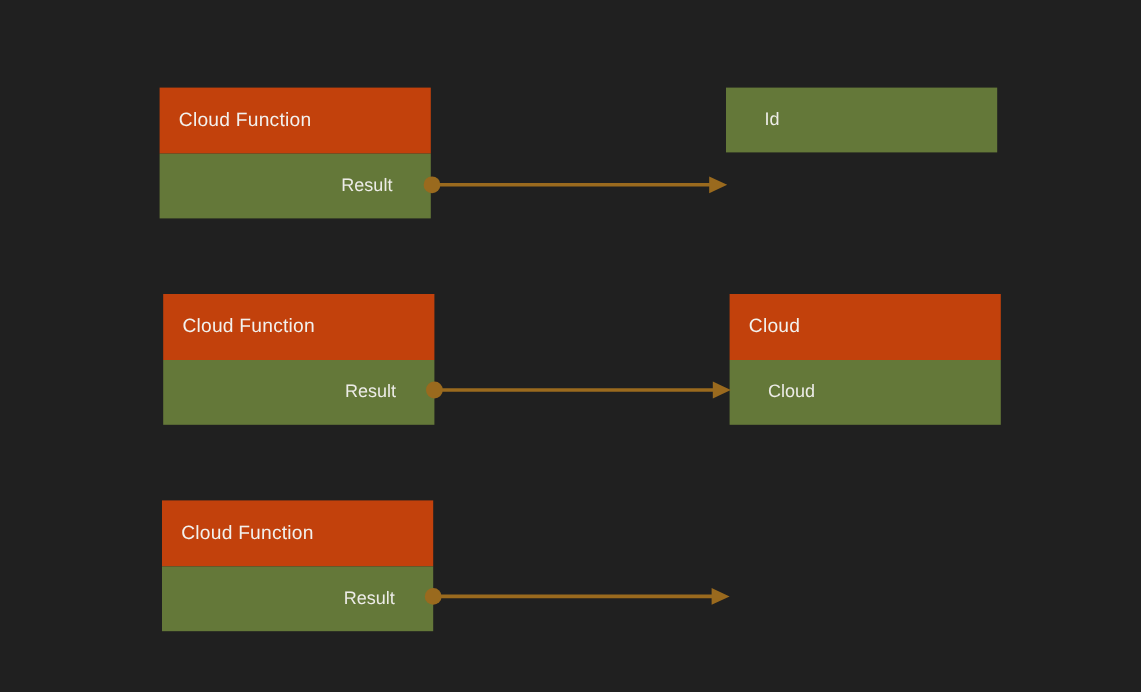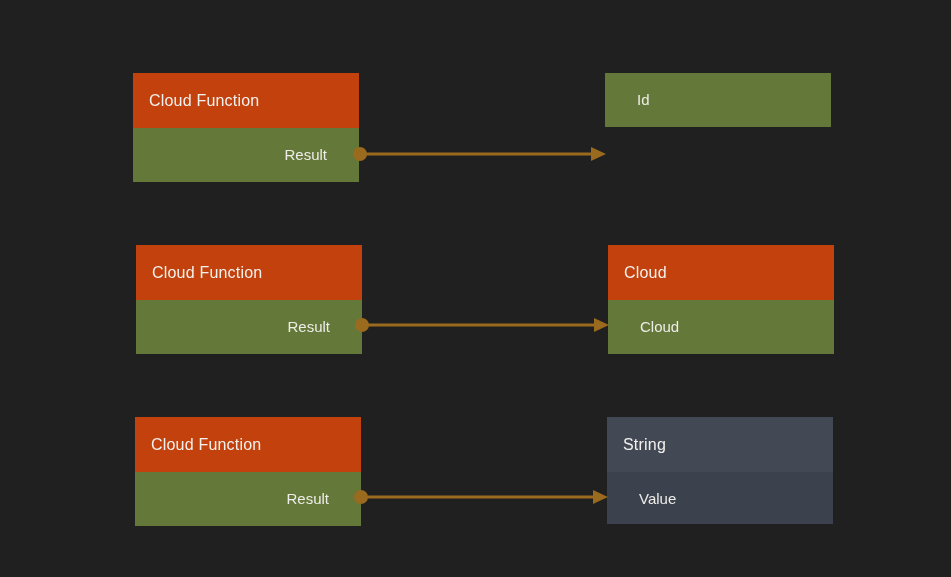--- a/index.html
+++ b/index.html
@@ -109,30 +109,20 @@
     <div class="node-header">
       <span>Cloud Function</span>
     </div>
     <div class="node-body">
       <div class="port-row out">
         <span>Result</span>
       </div>
     </div>
   </div>
 
-  <div class="node slate" style="left:607px; top:417px; height:107px;">
-    <div class="node-header">
-      <span>String</span>
-    </div>
-    <div class="node-body" style="height:52px;">
-      <div class="port-row in">
-        <span>Value</span>
-      </div>
-    </div>
-  </div>
 
   <svg id="wires" viewBox="0 0 951 577" xmlns="http://www.w3.org/2000/svg">
 
     <g>
       <line x1="360" y1="154" x2="592" y2="154"></line>
       <circle cx="360" cy="154" r="7"></circle>
       <polygon points="606,154 591,147 591,161"></polygon>
     </g>
 
     <g>

